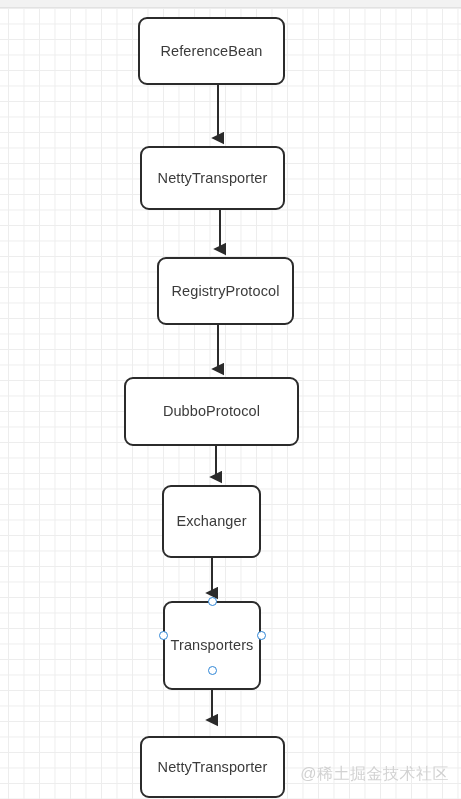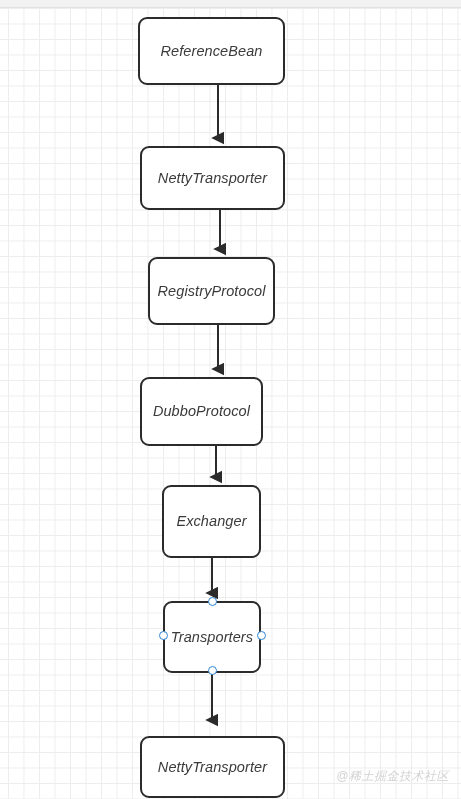--- a/index.html
+++ b/index.html
@@ -9,21 +9,20 @@
   }
   body {
     font-family: "Liberation Sans", sans-serif;
   }
   #canvas {
     position: relative;
     width: 461px;
     height: 799px;
     overflow: hidden;
     background: #b91c1c;
-    font-style: italic;
   }
   
   #top-strip {
     position: absolute;
     left: 0;
     top: 0;
     width: 461px;
     height: 7px;
     background: #f2f2f2;
     border-bottom: 1px solid #e2e2e2;
@@ -88,21 +87,21 @@
     border-radius: 50%;
     background: #ffffff;
     border: 1.6px solid #2f86d6;
     z-index: 4;
   }
   #watermark {
     position: absolute;
     right: 12px;
     bottom: 14px;
     font-family: "Liberation Sans", sans-serif;
-    font-size: 12px;
+    font-size: 16px;
     color: #d2d2d2;
     letter-spacing: 0.5px;
     z-index: 3;
     white-space: nowrap;
   }
 </style>
 </head>
 <body>
 
 <div id="canvas">
@@ -126,30 +125,30 @@
       </g>
   </svg>
 
   <div id="nodes-layer">
       <div class="node" style="left: 138px; top: 17px; width: 147px; height: 68px;">
         <span class="node-label">ReferenceBean</span>
       </div>
       <div class="node" style="left: 140px; top: 146px; width: 145px; height: 64px;">
         <span class="node-label">NettyTransporter</span>
       </div>
-      <div class="node" style="left: 148px; top: 257px; width: 127px; height: 68px;">
+      <div class="node" style="left: 157px; top: 257px; width: 137px; height: 68px;">
         <span class="node-label">RegistryProtocol</span>
       </div>
-      <div class="node" style="left: 140px; top: 377px; width: 123px; height: 69px;">
+      <div class="node" style="left: 124px; top: 377px; width: 175px; height: 69px;">
         <span class="node-label">DubboProtocol</span>
       </div>
       <div class="node" style="left: 162px; top: 485px; width: 99px; height: 73px; text-align: center;">
         <span class="node-label">Exchanger</span>
       </div>
-      <div class="node selected" style="left: 163px; top: 601px; width: 98px; height: 72px;">
+      <div class="node selected" style="left: 163px; top: 601px; width: 98px; height: 89px;">
         <span class="node-label">Transporters</span>
       </div>
       <div class="node" style="left: 140px; top: 736px; width: 145px; height: 62px;">
         <span class="node-label">NettyTransporter</span>
       </div>
     </div>
   <div id="handles-layer">
       <div class="handle" style="left: 207.5px; top: 596.5px;"></div>
       <div class="handle" style="left: 256.5px; top: 630.5px;"></div>
       <div class="handle" style="left: 207.5px; top: 665.5px;"></div>

